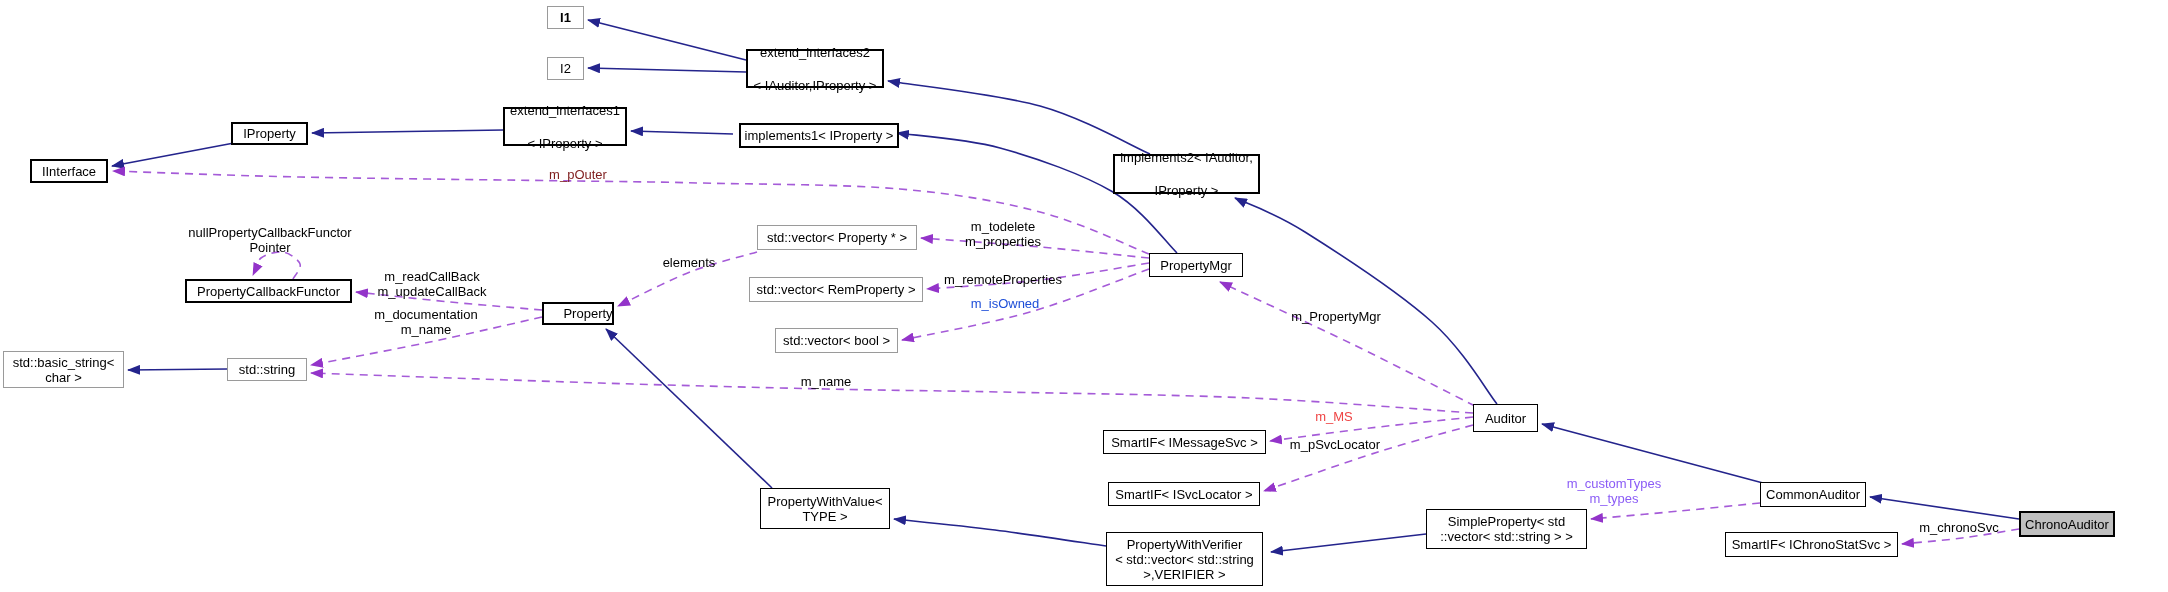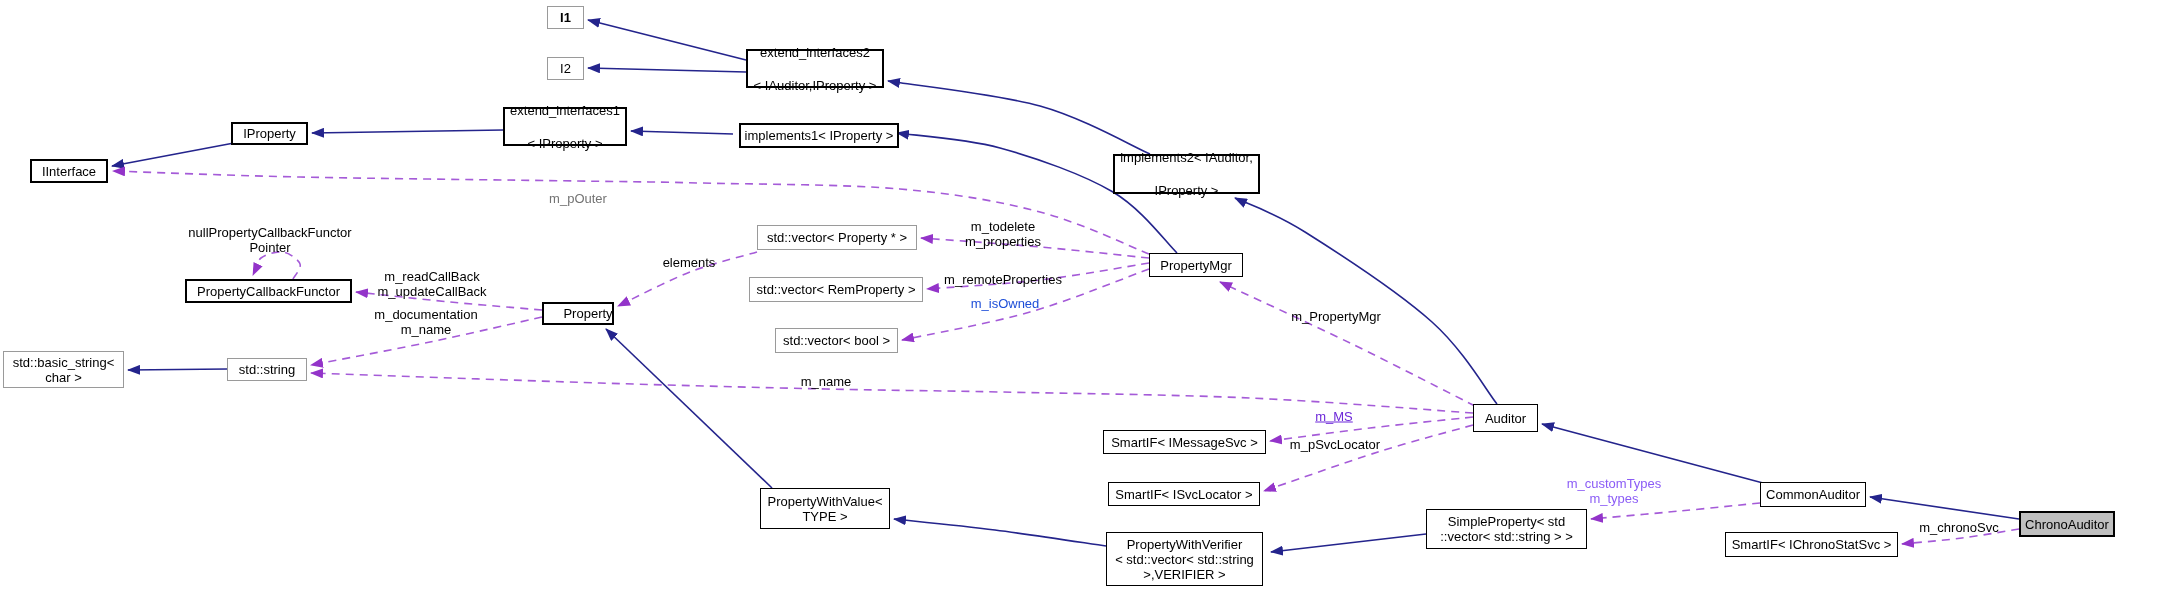--- a/index.html
+++ b/index.html
@@ -156,21 +156,21 @@
         <div>CommonAuditor</div>
       </div>
       <div class="node doc" style="left: 1725px; top: 532px; width: 173px; height: 25px;">
         <div>SmartIF&lt; IChronoStatSvc &gt;</div>
       </div>
       <div class="node current" style="left: 2019px; top: 511px; width: 96px; height: 26px;">
         <div>ChronoAuditor</div>
       </div>
     </div>
   <div id="edge-labels">
-      <div class="edge-label" style="left: 578px; top: 174px; color: #737373; margin-top: 24px;">
+      <div class="edge-label" style="left: 578px; top: 174px; color: #7f1d1d;">
         <div>m_pOuter</div>
       </div>
       <div class="edge-label" style="left: 270px; top: 240px; color: rgb(0, 0, 0);">
         <div>nullPropertyCallbackFunctor</div>
         <div>Pointer</div>
       </div>
       <div class="edge-label" style="left: 432px; top: 284px; color: rgb(0, 0, 0);">
         <div>m_readCallBack</div>
         <div>m_updateCallBack</div>
       </div>
@@ -187,21 +187,21 @@
       </div>
       <div class="edge-label" style="left: 1003px; top: 279px; color: rgb(0, 0, 0);">
         <div>m_remoteProperties</div>
       </div>
       <div class="edge-label" style="left: 1005px; top: 303px; color: #1d4ed8;">
         <div>m_isOwned</div>
       </div>
       <div class="edge-label" style="left: 1336px; top: 316px; color: rgb(0, 0, 0);">
         <div>m_PropertyMgr</div>
       </div>
-      <div class="edge-label" style="left: 1334px; top: 416px; color: #6d28d9; text-decoration: underline;">
+      <div class="edge-label" style="left: 1334px; top: 416px; color: #ef4444;">
         <div>m_MS</div>
       </div>
       <div class="edge-label" style="left: 1335px; top: 444px; color: rgb(0, 0, 0);">
         <div>m_pSvcLocator</div>
       </div>
       <div class="edge-label" style="left: 826px; top: 381px; color: rgb(0, 0, 0);">
         <div>m_name</div>
       </div>
       <div class="edge-label" style="left: 1614px; top: 491px; color: #8b5cf6;">
         <div>m_customTypes</div>

